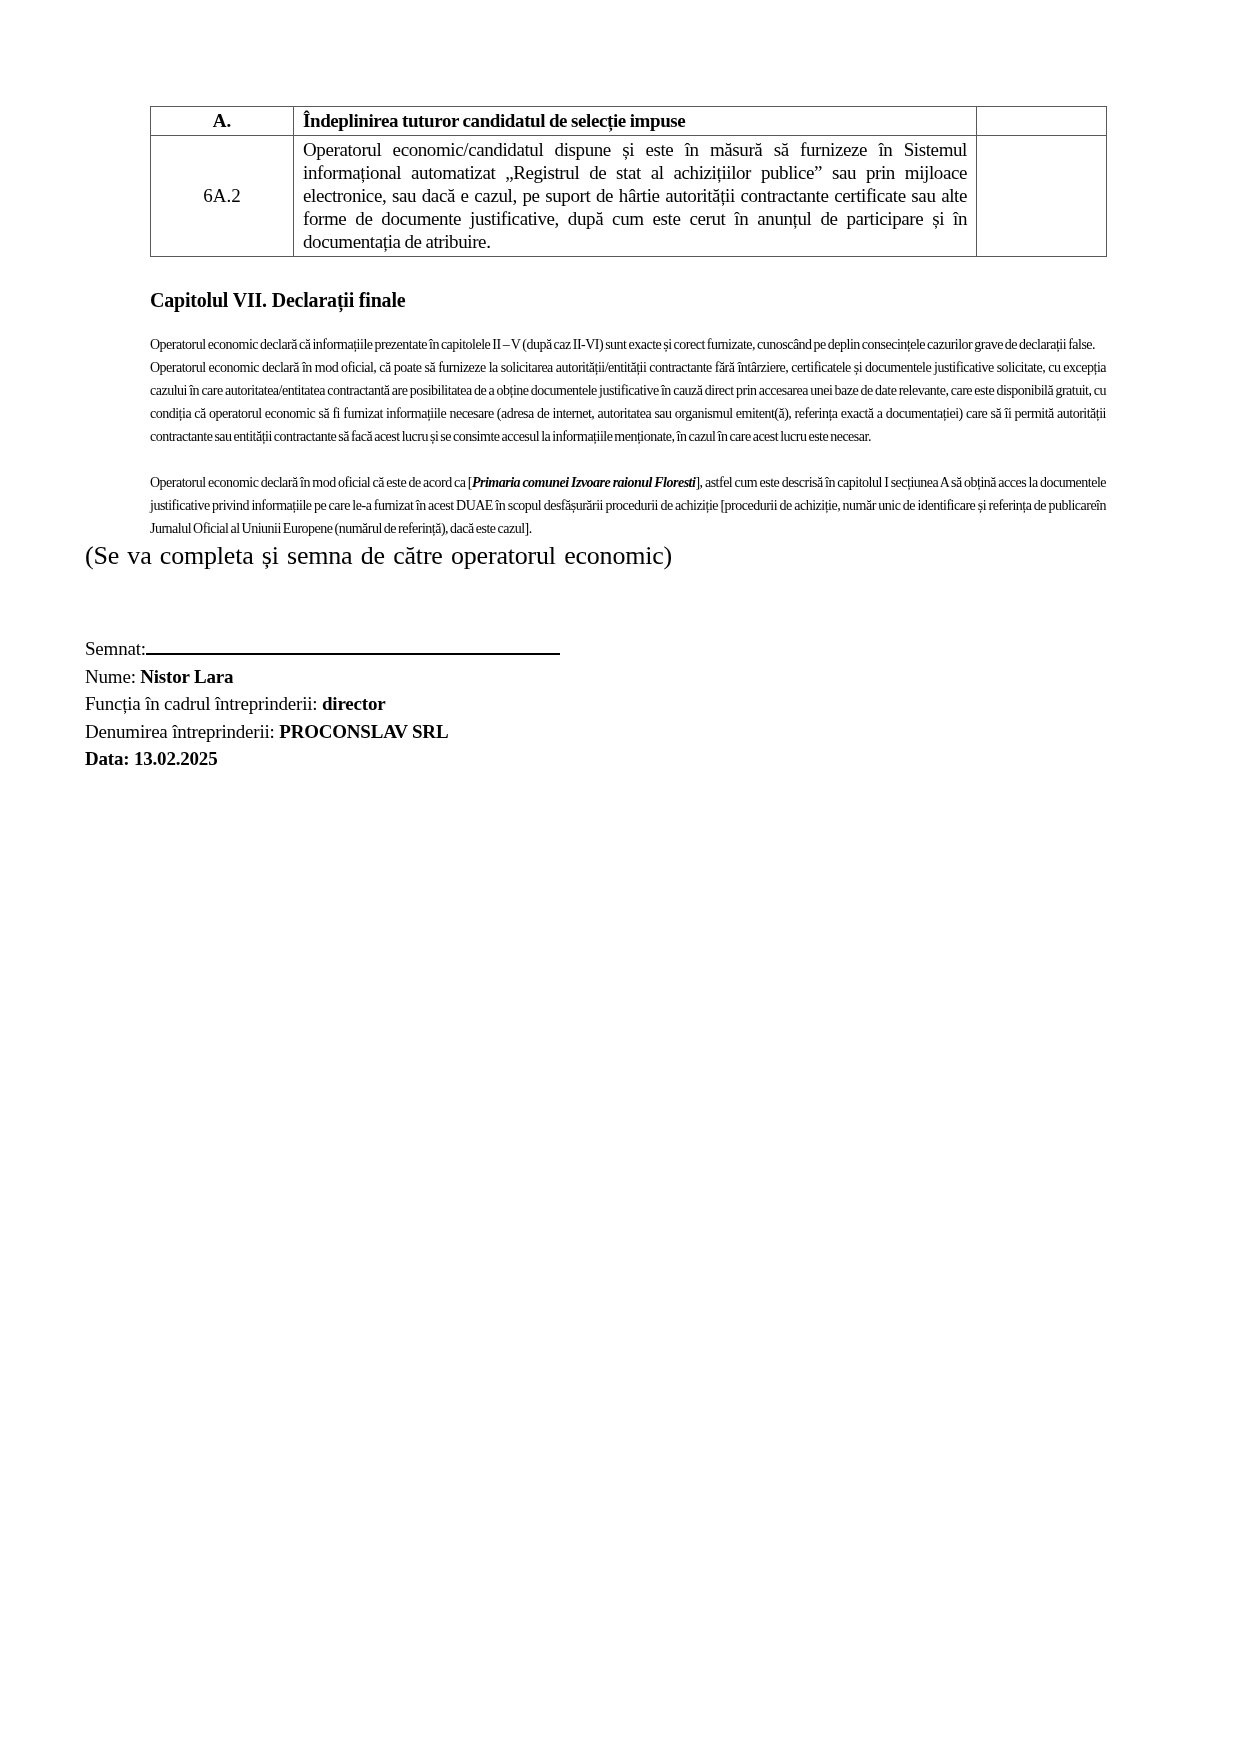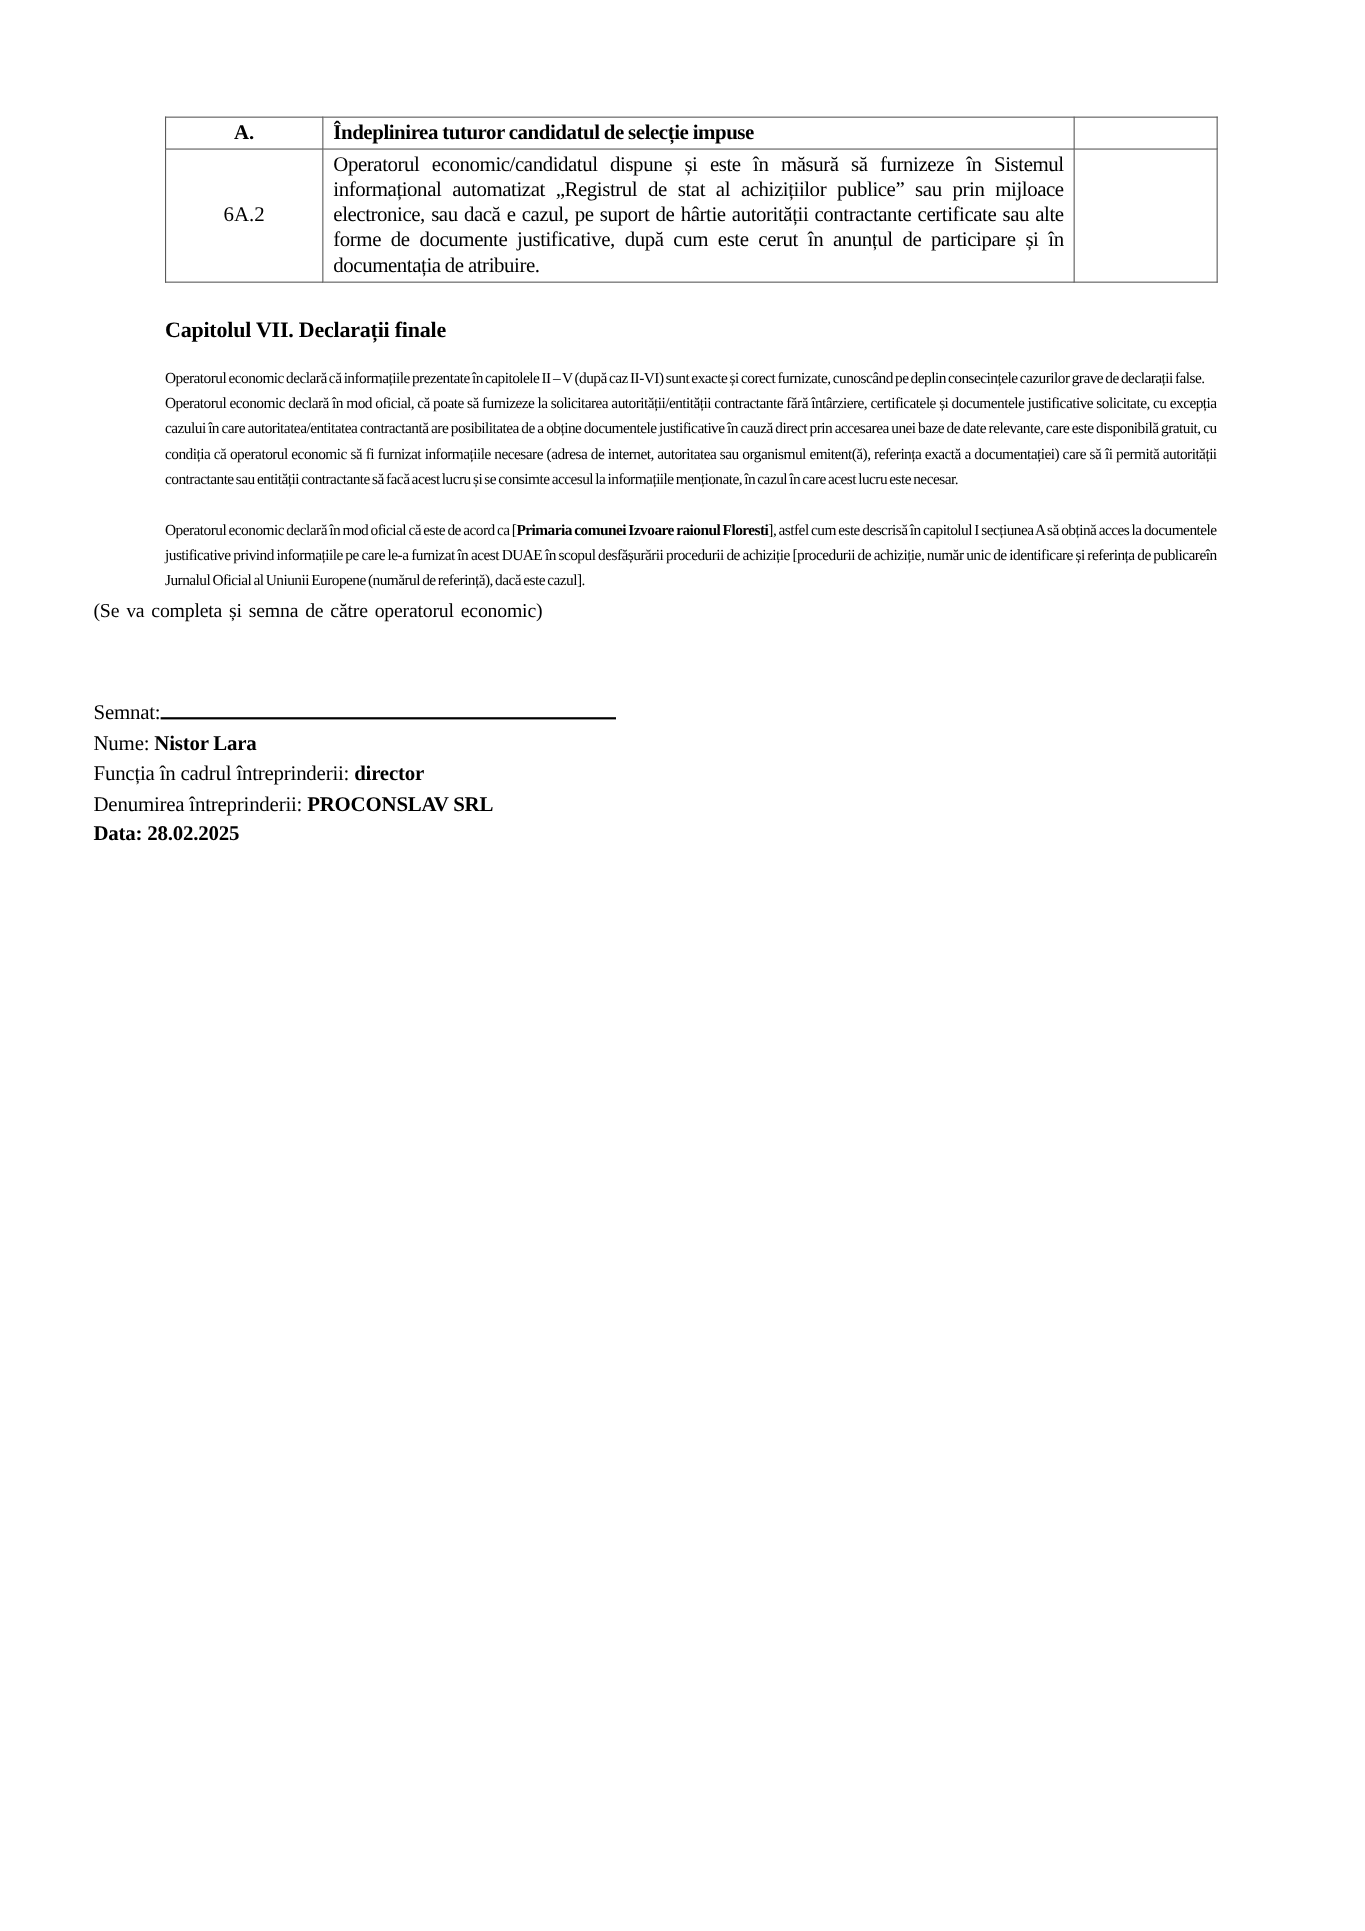--- a/index.html
+++ b/index.html
@@ -55,25 +55,25 @@
   }
   p.body-par {
     font-size: 14px;
     line-height: 23px;
     letter-spacing: -0.5px;
     word-spacing: -1px;
     text-align: justify;
   }
   p.first-par { margin-top: 21px; }
   p.gap-par { margin-top: 23px; }
-  .b { font-weight: bold; }
+  .b { font-weight: bold; font-style: italic; }
 
   p.note-par {
     margin-top: 2px;
-    font-size: 18px;
+    font-size: 26px;
     line-height: 27px;
     letter-spacing: -0.2px;
     word-spacing: 2px;
   }
 
   
   .sig-block { margin-top: 66px; font-size: 19px; line-height: 27.5px; letter-spacing: -0.2px; }
   .sig-row { white-space: nowrap; }
   .sig-rule {
     display: inline-block;
@@ -117,16 +117,16 @@
 
   <p class="body-par gap-par indent-main"><span>Operatorul economic declară în mod oficial că este de acord ca [</span><span class="b">Primaria comunei Izvoare raionul Floresti</span><span>], astfel cum este descrisă în capitolul I secțiunea A să obțină acces la documentele justificative privind informațiile pe care le-a furnizat în acest DUAE în scopul desfășurării procedurii de achiziție [procedurii de achiziție, număr unic de identificare și referința de publicareîn Jurnalul Oficial al Uniunii Europene (numărul de referință), dacă este cazul].</span></p>
 
   <p class="note-par indent-out">(Se va completa și semna de către operatorul economic)</p>
 
   <div class="sig-block indent-out">
     <div class="sig-row"><span>Semnat:</span><span class="sig-rule"></span></div>
     <div class="sig-row"><span>Nume: </span><span class="sig-bold">Nistor Lara</span></div>
     <div class="sig-row"><span>Funcția în cadrul întreprinderii: </span><span class="sig-bold">director</span></div>
     <div class="sig-row"><span>Denumirea întreprinderii: </span><span class="sig-bold">PROCONSLAV SRL</span></div>
-    <div class="sig-row sig-bold"><span>Data: </span><span>28.02.2025</span></div>
+    <div class="sig-row sig-bold"><span>Data: </span><span>13.02.2025</span></div>
   </div>
 
 </div>
 
 </body></html>

